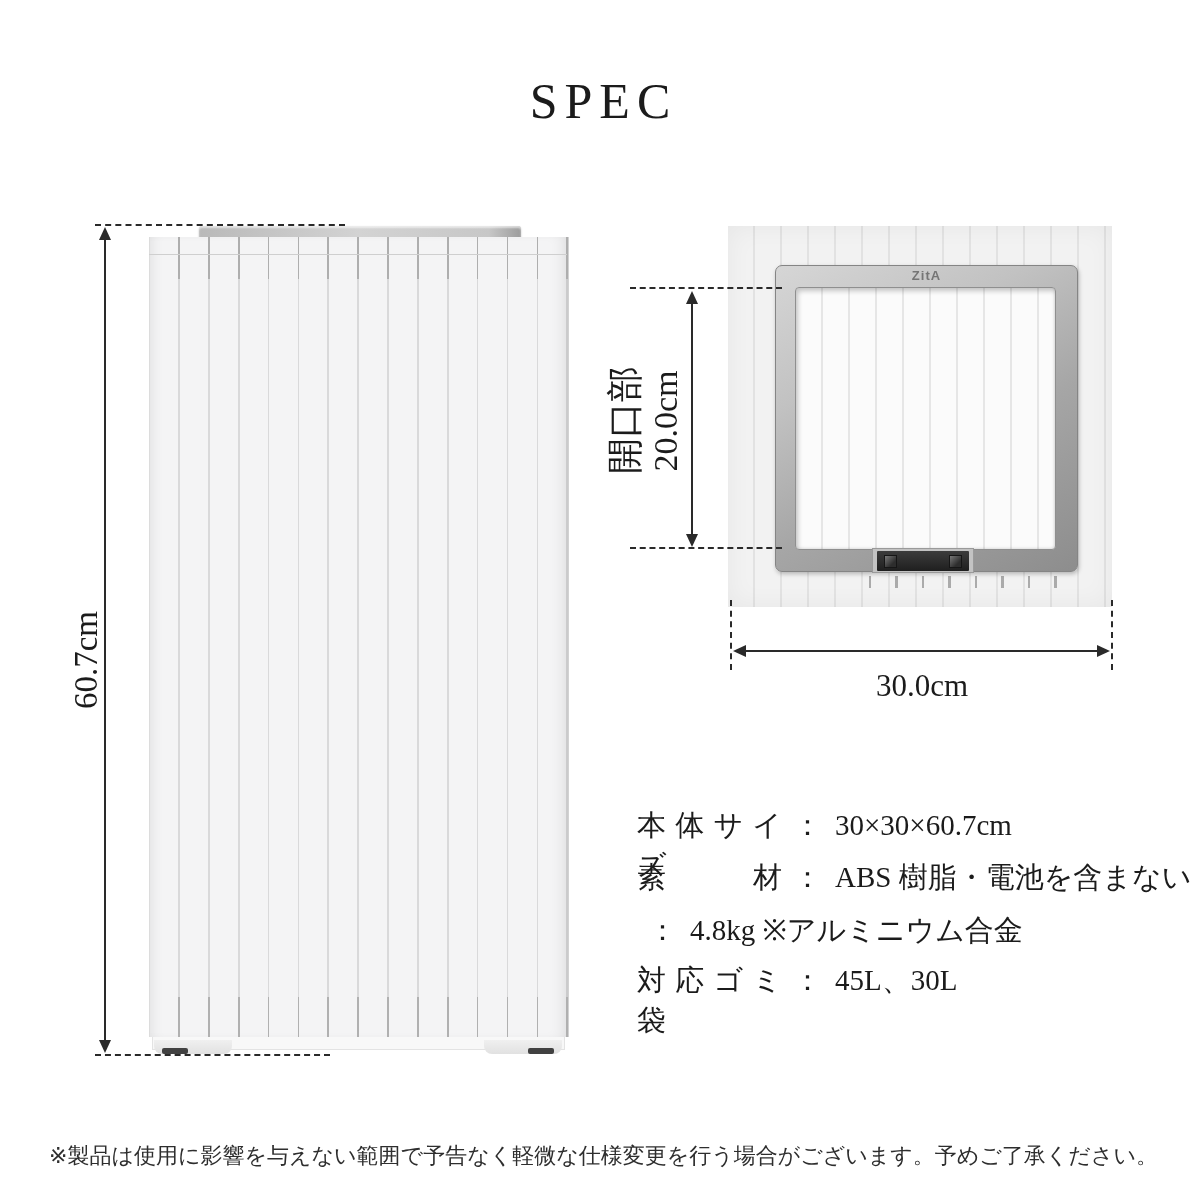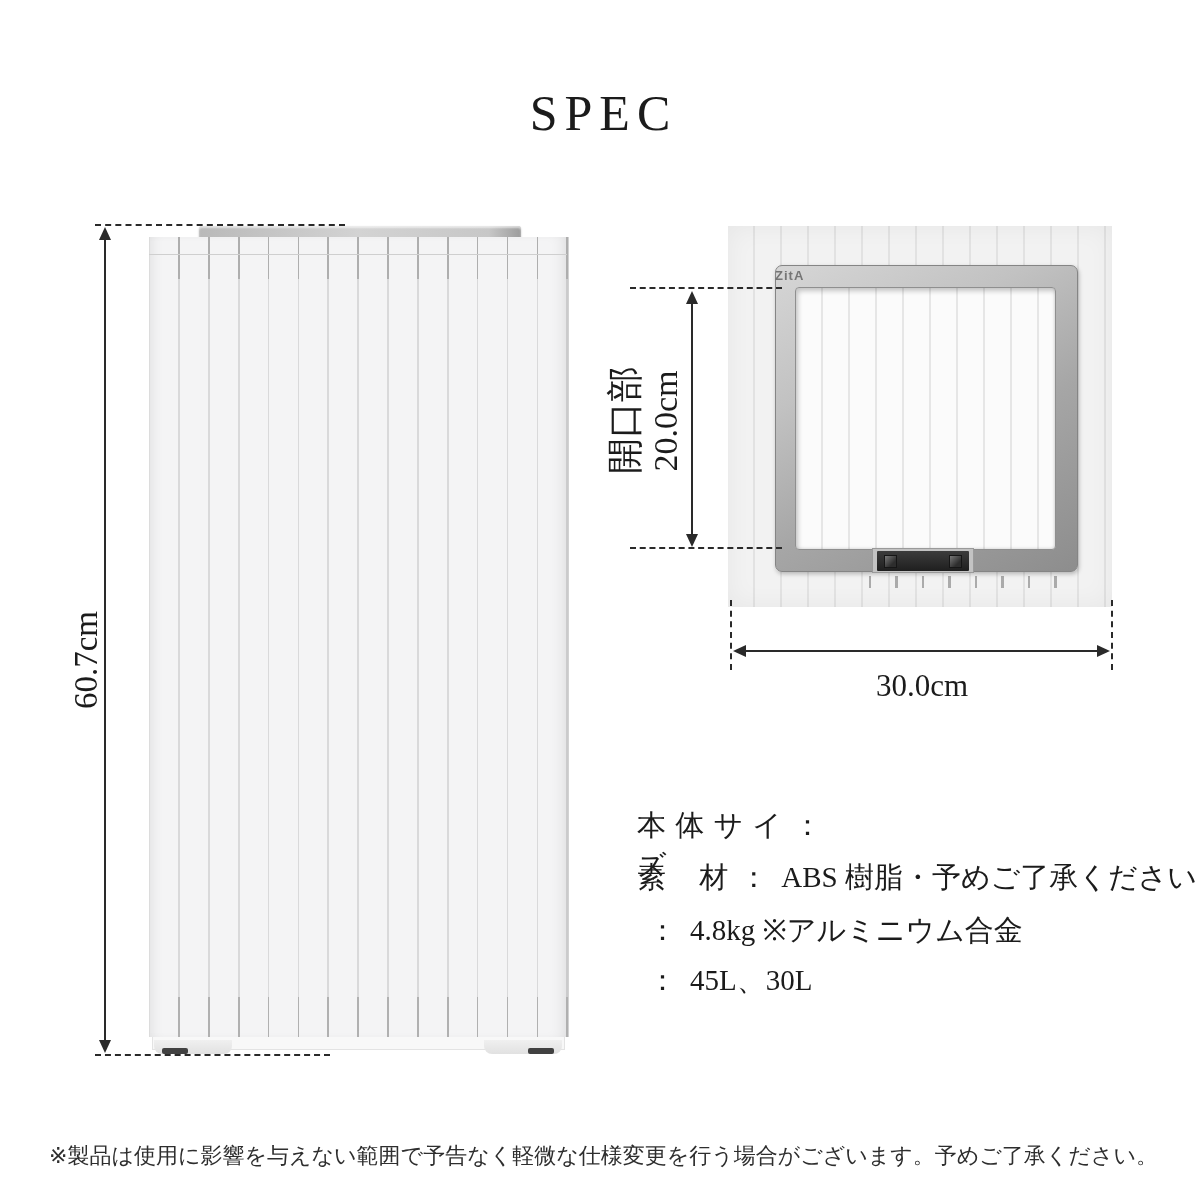--- a/index.html
+++ b/index.html
@@ -2,21 +2,21 @@
 <html><head>
 <meta charset="utf-8">
 <style>
   html,body{margin:0;padding:0;background:#fff;}
   #canvas{position:relative;width:1200px;height:1200px;background:#ffffff;overflow:hidden;
           font-family:"Liberation Serif","DejaVu Serif",serif;color:#1b1b1b;}
   .abs{position:absolute;}
 
   
   .page-title{left:0;right:0;top:68px;text-align:center;font-size:50px;letter-spacing:7px;
-              padding-left:7px;font-weight:400;margin:16px;}
+              padding-left:7px;font-weight:400;margin:4px;}
 
   
   .fv-body{left:149px;top:237px;width:418px;height:800px;background-color:#f4f4f5;
     background-image:repeating-linear-gradient(to right,transparent 0 28.2px,#d9d9da 28.2px 29.86px);
     border-left:1px solid #dcdcdc;border-right:1px solid #d2d2d2;
     box-shadow:inset 10px 0 14px -10px rgba(0,0,0,.10), inset -12px 0 16px -10px rgba(0,0,0,.12);}
   .fv-body::before{content:"";position:absolute;left:0;top:0;right:0;height:42px;
     background:repeating-linear-gradient(to right,transparent 0 28.2px,#aeaeae 28.2px 29.86px);}
   .fv-body::after{content:"";position:absolute;left:0;bottom:0;right:0;height:40px;
     background:repeating-linear-gradient(to right,transparent 0 28.2px,#b0b0b0 28.2px 29.86px);}
@@ -39,21 +39,21 @@
   .tv-ticks{left:845px;top:576px;width:230px;height:12px;opacity:.55;
     background:repeating-linear-gradient(to right,transparent 0 24px,#707070 24px 26.5px);}
   .tv-frame{left:775px;top:265px;width:303px;height:307px;border-radius:7px;box-sizing:border-box;
     background:linear-gradient(150deg,#d6d6d6 0%,#c2c2c2 30%,#a6a6a6 60%,#8d8d8d 100%);
     border:1px solid #858585;box-shadow:1px 2px 4px rgba(0,0,0,.25);}
   .tv-opening{left:795px;top:287px;width:261px;height:263px;border-radius:4px;box-sizing:border-box;
     background-color:#fbfbfb;
     background-image:repeating-linear-gradient(to right,transparent 0 25.4px,#e6e6e6 25.4px 27px);
     border:1px solid #8f8f8f;
     box-shadow:inset 2px 3px 5px rgba(0,0,0,.22), inset -1px -1px 3px rgba(0,0,0,.10);}
-  .tv-brand{left:775px;top:268px;width:303px;text-align:left;
+  .tv-brand{left:775px;top:268px;width:303px;text-align:center;
     font-family:"Liberation Sans","DejaVu Sans",sans-serif;font-size:13px;font-weight:bold;
     color:#757575;letter-spacing:1px;}
   .sensor-plate{left:872px;top:548px;width:102px;height:25px;background:#c3c3c3;
     border:1px solid #9a9a9a;box-sizing:border-box;}
   .sensor-bar{left:877px;top:551px;width:92px;height:20px;
     background:linear-gradient(#3c3c3c,#1f1f1f);border-radius:1px;}
   .sensor-btn{top:555px;width:13px;height:13px;
     background:linear-gradient(135deg,#7a7a7a,#2d2d2d 70%);border:1px solid #161616;box-sizing:border-box;}
   .sensor-btn.left{left:884px;} .sensor-btn.right{left:949px;}
 
@@ -157,31 +157,33 @@
     <div class="abs dim-hline w-line"></div>
     <div class="abs arr left w-arr-left"></div>
     <div class="abs arr right w-arr-right"></div>
     <div class="abs w-label">30.0cm</div>
   </div>
 
   <section class="abs spec-list">
     <div class="spec-row">
       <span class="spec-label">本体サイズ</span>
         <span class="spec-colon">：</span>
+        <span class="spec-value">30×30×60.7cm</span>
     </div>
     <div class="spec-row">
       <span class="spec-label">素材</span>
         <span class="spec-colon">：</span>
-        <span class="spec-value">ABS 樹脂・予めご了承ください</span>
+        <span class="spec-value">ABS 樹脂・電池を含まない</span>
     </div>
     <div class="spec-row">
         <span class="spec-colon">：</span>
         <span class="spec-value">4.8kg ※アルミニウム合金</span>
     </div>
     <div class="spec-row">
+      <span class="spec-label">対応ゴミ袋</span>
         <span class="spec-colon">：</span>
         <span class="spec-value">45L、30L</span>
     </div>
   </section>
 
   <footer class="abs footnote">※製品は使用に影響を与えない範囲で予告なく軽微な仕様変更を行う場合がございます。予めご了承ください。</footer>
 
 </div>
 
 </body></html>

